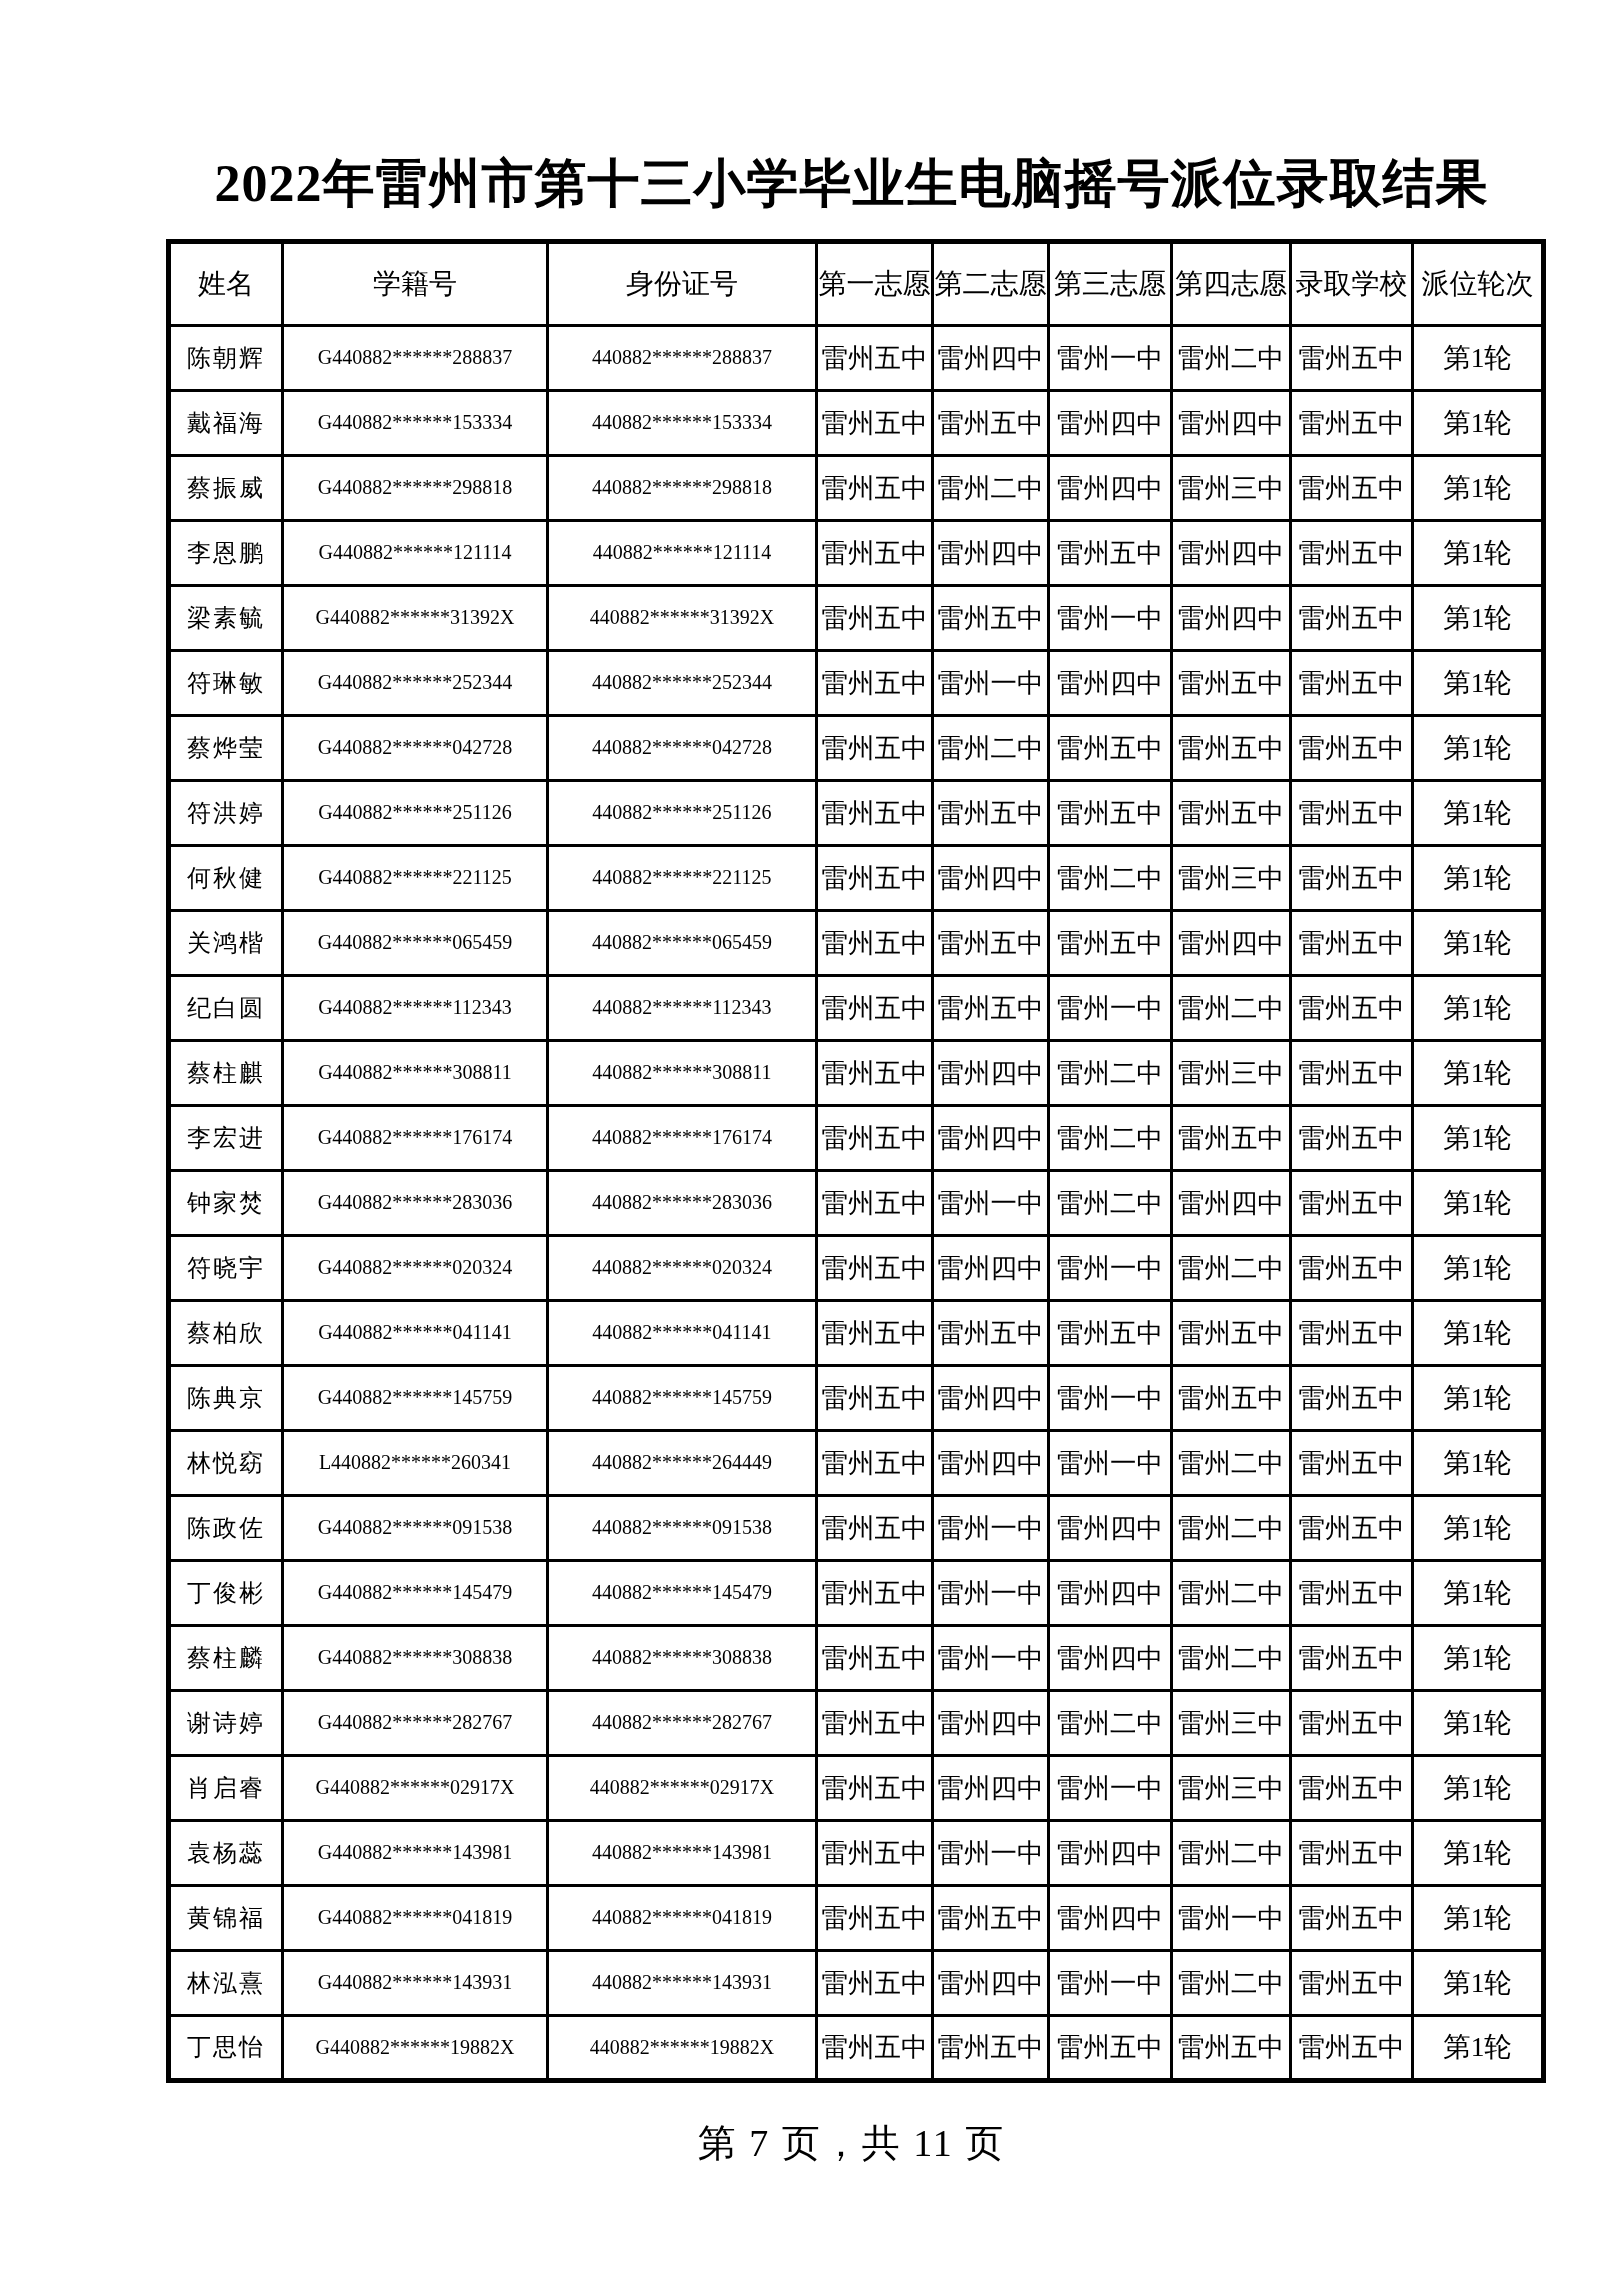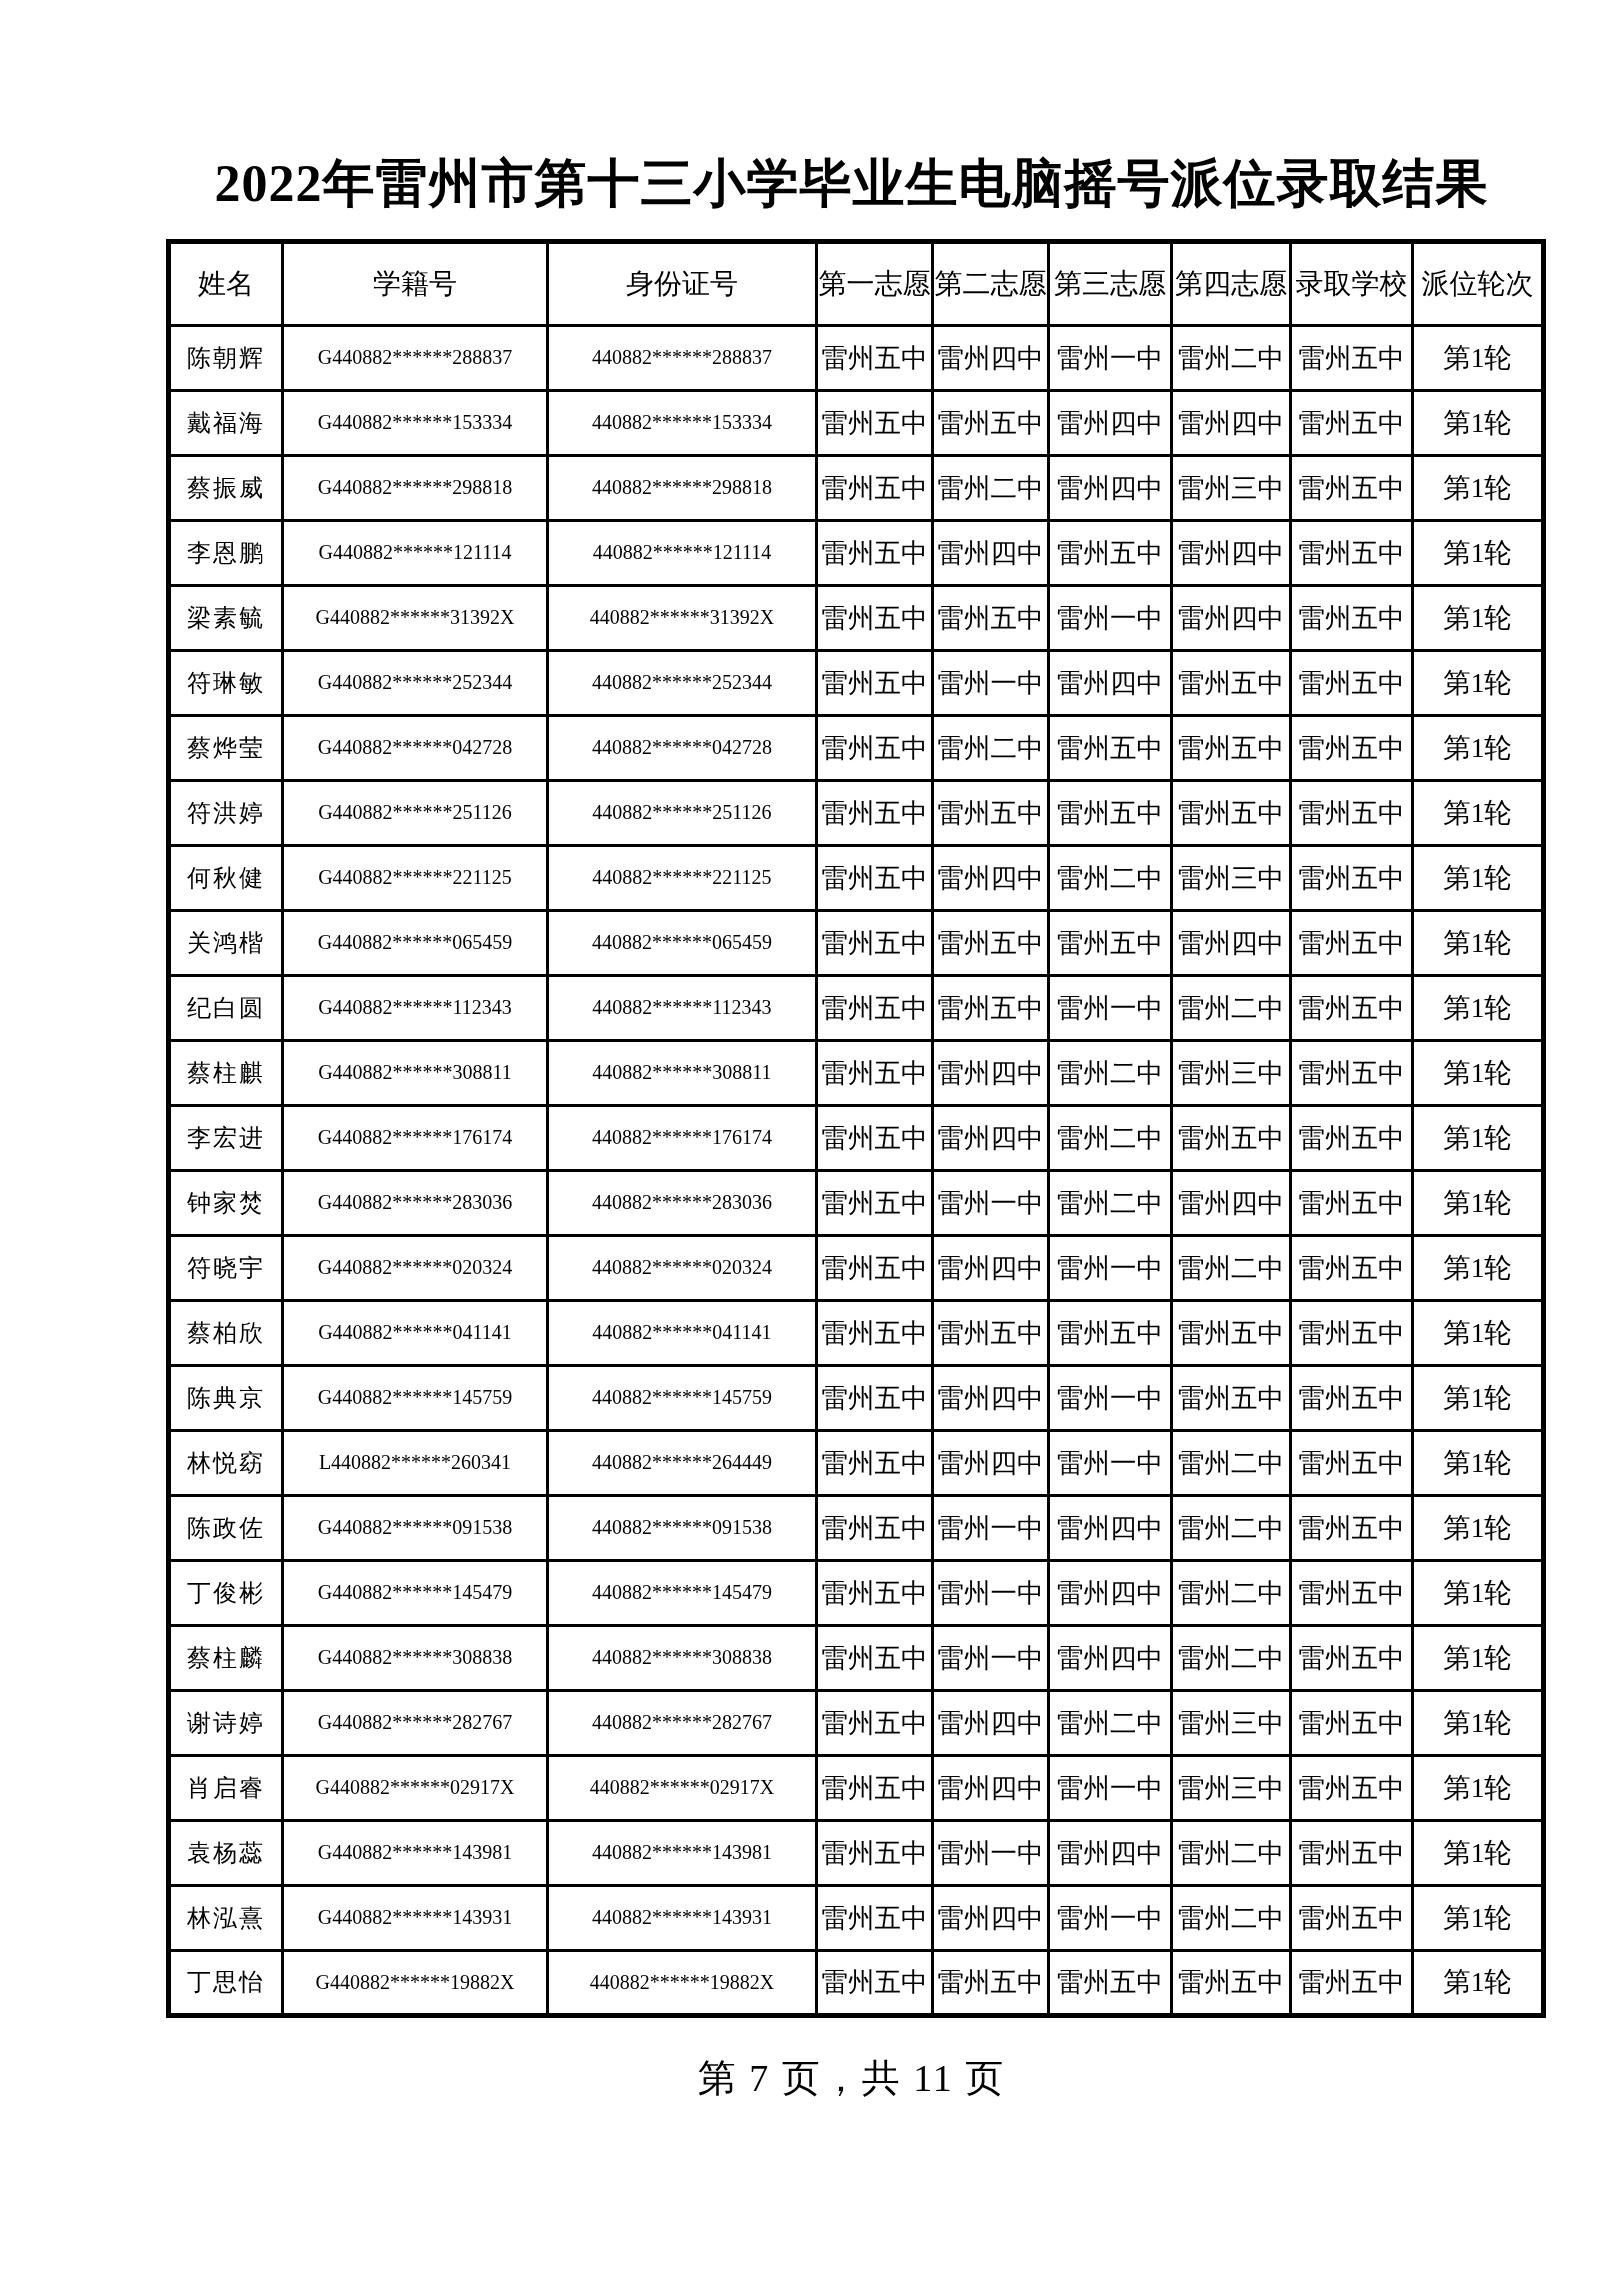--- a/index.html
+++ b/index.html
@@ -358,20 +358,31 @@
           <td class="c-sid">G440882******143981</td>
           <td class="c-idc">440882******143981</td>
           <td class="c-school">雷州五中</td>
           <td class="c-school">雷州一中</td>
           <td class="c-school">雷州四中</td>
           <td class="c-school">雷州二中</td>
           <td class="c-school">雷州五中</td>
           <td class="c-round">第1轮</td>
         </tr>
         <tr>
+          <td class="c-name">黄锦福</td>
+          <td class="c-sid">G440882******041819</td>
+          <td class="c-idc">440882******041819</td>
+          <td class="c-school">雷州五中</td>
+          <td class="c-school">雷州五中</td>
+          <td class="c-school">雷州四中</td>
+          <td class="c-school">雷州一中</td>
+          <td class="c-school">雷州五中</td>
+          <td class="c-round">第1轮</td>
+        </tr>
+        <tr>
           <td class="c-name">林泓熹</td>
           <td class="c-sid">G440882******143931</td>
           <td class="c-idc">440882******143931</td>
           <td class="c-school">雷州五中</td>
           <td class="c-school">雷州四中</td>
           <td class="c-school">雷州一中</td>
           <td class="c-school">雷州二中</td>
           <td class="c-school">雷州五中</td>
           <td class="c-round">第1轮</td>
         </tr>

